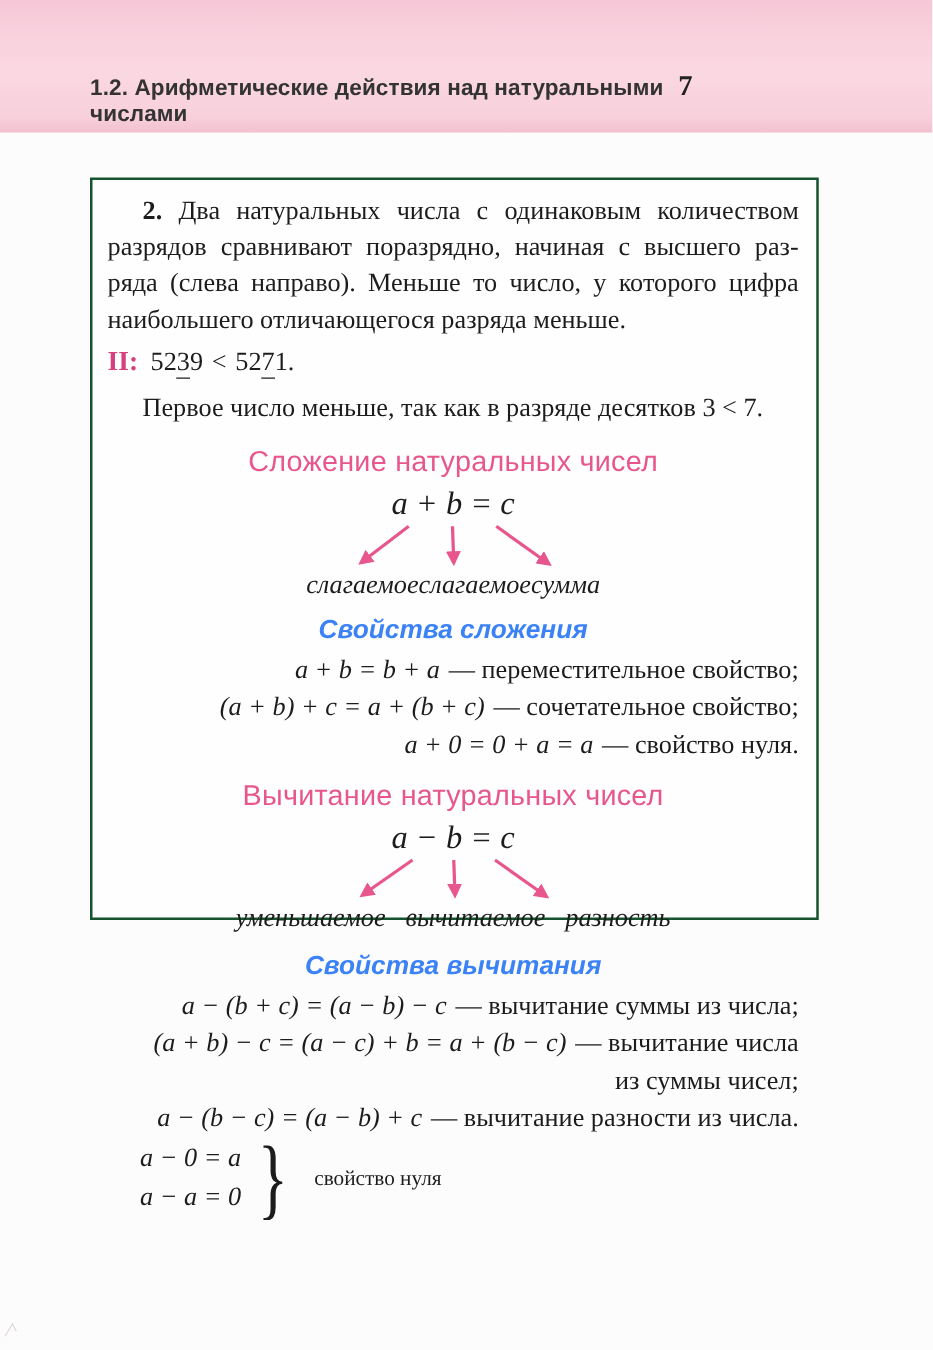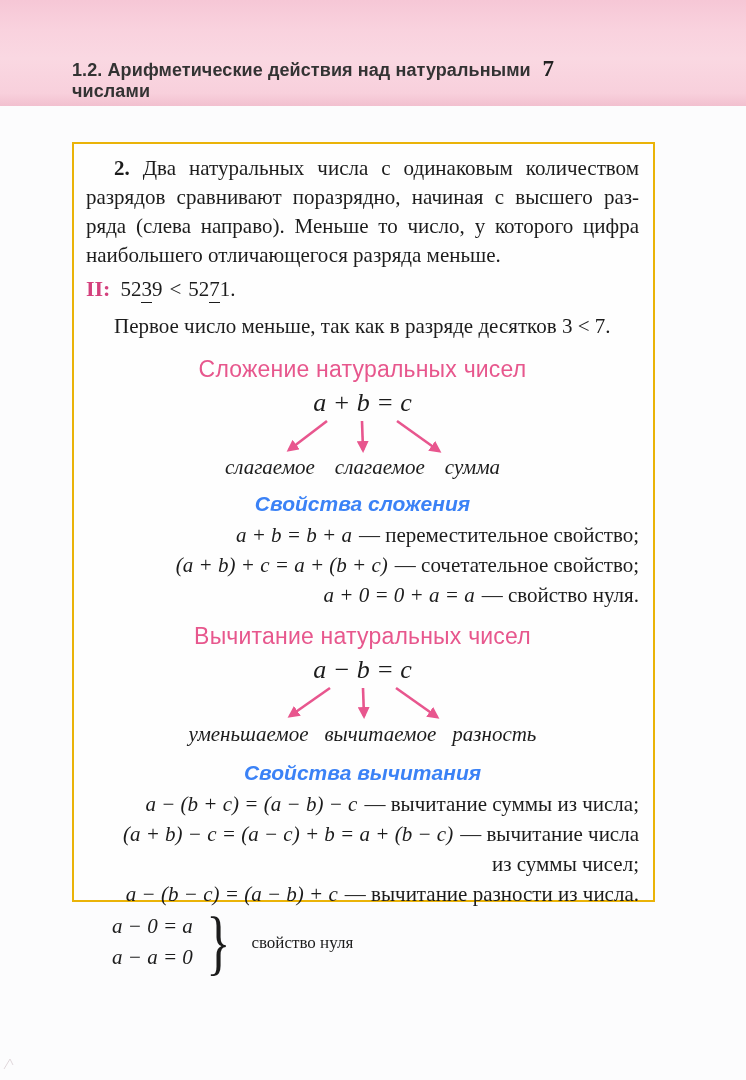--- a/index.html
+++ b/index.html
@@ -22,22 +22,22 @@
   .running-title{
     font-family:"Liberation Sans", sans-serif;
     font-weight:bold;font-size:18px;color:#333;letter-spacing:.1px;
   }
   .page-number{
     font-family:"Liberation Serif", serif;
     font-weight:bold;font-size:23px;color:#222;
   }
   
   .content-box{
-    position:absolute;left:72px;top:142px;width:583px;height:760px;
-    box-sizing:border-box;border:2px solid #eab308;background:#fefefe;
+    position:absolute;left:72px;top:142px;width:583px;height:594px;
+    box-sizing:border-box;border:2px solid #14532d;background:#fefefe;
     padding:10px 14px 0 12px;
     font-size:21px;line-height:29px;
   }
   .pline{text-align:justify;text-align-last:justify;}
   .pline.last{text-align:left;text-align-last:left;}
   .indent{padding-left:28px;}
   .bold-num{font-weight:bold;}
   
   .example-line{margin-top:4px;}
   .marker{font-weight:bold;color:#d4417d;font-size:22px;margin-right:10px;}
@@ -53,21 +53,21 @@
   .sub2 .pink-heading{margin-top:12px;}
   .big-formula{
     margin-top:4px;text-align:center;
     font-style:italic;font-size:26px;line-height:32px;
   }
   .arrows-svg{display:block;margin:0 auto;}
   .labels-row{
     display:flex;justify-content:center;align-items:baseline;
     font-style:italic;font-size:21px;line-height:24px;
   }
-  .labels-row.add{gap:20px;}
+  .labels-row.add{}
   .labels-row.sub{gap:16px;}
   .props-heading{
     margin:12px 0 0 0;text-align:center;
     font-family:"Liberation Sans", sans-serif;font-style:italic;font-weight:bold;
     font-size:21px;line-height:25px;color:#3b82f6;
   }
   .props-heading.subp{margin-top:14px;}
   .props{margin-top:4px;}
   .prop{margin:0;line-height:30px;text-align:right;}
   .prop .math{font-style:italic;}

